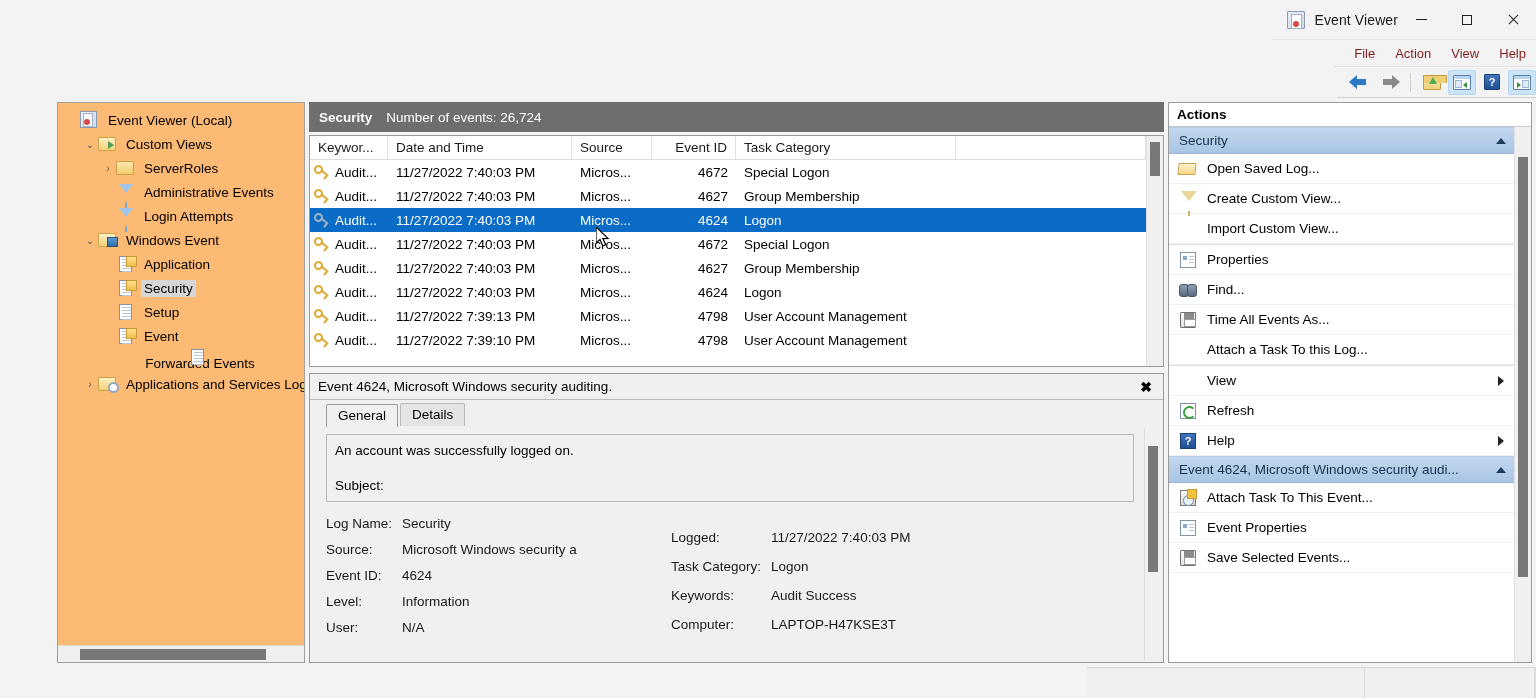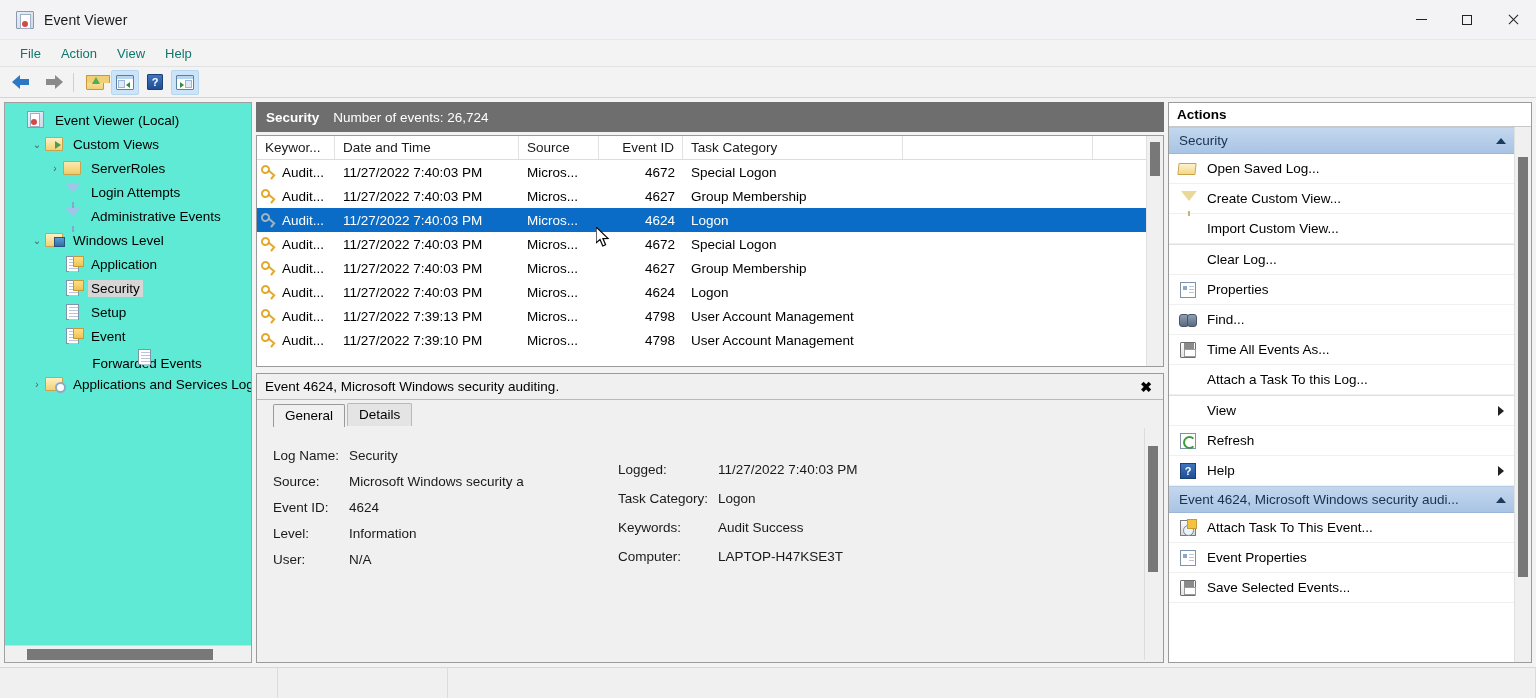--- a/index.html
+++ b/index.html
@@ -9,21 +9,21 @@
     overflow: hidden;
     font-family: "Liberation Sans", sans-serif;
     font-size: 13px;
     color: #000;
     background: #f0f0f0;
   }
   #app {
     width: 1536px; height: 698px;
     position: relative;
     background: #f3f3f3;
-    display: flex; flex-direction: column;
+    display: flex; flex-direction: column; align-items: flex-end;
   }
 
   
   .titlebar {
     height: 40px; min-height: 40px;
     background: #f3f3f6;
     display: flex; align-items: center;
     border-bottom: 1px solid #e8e8ec;
     position: relative;
   }
@@ -62,21 +62,21 @@
 
   
   .menubar {
     height: 27px; min-height: 27px;
     display: flex; align-items: center;
     background: #f3f3f3;
     padding-left: 10px;
     border-bottom: 1px solid #e2e2e2;
   }
   .menuitem {
-    padding: 3px 10px; font-size: 13px; color: #0f766e;
+    padding: 3px 10px; font-size: 13px; color: #7f1d1d;
   }
 
   
   .toolbar {
     height: 31px; min-height: 31px;
     display: flex; align-items: center;
     background: #f3f3f3;
     padding-left: 8px; gap: 2px;
     border-bottom: 1px solid #d4d4d4;
   }
@@ -133,21 +133,21 @@
     display: flex; align-items: center; justify-content: center; border-radius: 1px;
   }
 
   
   .bodyrow { flex: 1; display: flex; min-height: 0; padding: 0 0 0 0; }
 
   
   .treepane {
     width: 248px; min-width: 248px;
     margin: 4px 0 4px 4px;
-    background: #5eead4; border: 1px solid #a0a0a0;
+    background: #fdba74; border: 1px solid #a0a0a0;
     display: flex; flex-direction: column;
     position: relative; overflow: hidden;
   }
   .treescroll { flex: 1; overflow: hidden; padding-top: 5px; }
   .tnode {
     height: 24px; display: flex; align-items: center;
     padding-right: 4px; white-space: nowrap; font-size: 13.5px;
   }
   .tnode .lbl { padding: 1px 3px; }
   .tnode.sel .lbl { background: #d6d6d6; }
@@ -449,35 +449,35 @@
             <div class="ticon">
               <div class="ic-folder plain"></div>
             </div>
             <span class="lbl">ServerRoles</span>
           </div>
           <div class="tnode" style="padding-left: 42px;">
             <div class="chev"></div>
             <div class="ticon">
               <div class="ic-funnel"></div>
             </div>
-            <span class="lbl">Login Attempts</span>
+            <span class="lbl">Administrative Events</span>
           </div>
           <div class="tnode" style="padding-left: 42px;">
             <div class="chev"></div>
             <div class="ticon">
               <div class="ic-funnel"></div>
             </div>
-            <span class="lbl">Administrative Events</span>
+            <span class="lbl">Login Attempts</span>
           </div>
           <div class="tnode" style="padding-left: 24px;">
             <div class="chev">⌄</div>
             <div class="ticon">
               <div class="ic-folder ic-folder-mon"></div>
             </div>
-            <span class="lbl">Windows Level</span>
+            <span class="lbl">Windows Event</span>
           </div>
           <div class="tnode" style="padding-left: 42px;">
             <div class="chev"></div>
             <div class="ticon">
               <div class="ic-log warn"></div>
             </div>
             <span class="lbl">Application</span>
           </div>
           <div class="tnode sel" style="padding-left: 42px;">
             <div class="chev"></div>
@@ -667,20 +667,25 @@
         <div class="detailhead">
           <div>Event 4624, Microsoft Windows security auditing.</div>
           <div class="x">✖</div>
         </div>
         <div class="tabsrow">
           <div class="tab active">General</div>
           <div class="tab">Details</div>
         </div>
         <div class="detailbody">
           <div class="detailcontent">
+            <div class="msgbox">
+              <div>An account was successfully logged on.</div>
+              <div style="height:14px"></div>
+              <div>Subject:</div>
+            </div>
             <div class="propgrid">
               <div class="propcol left" id="props-left">
                   <div class="k">Log Name:</div>
                   <div class="v">Security</div>
                   <div class="k">Source:</div>
                   <div class="v">Microsoft Windows security a</div>
                   <div class="k">Event ID:</div>
                   <div class="v">4624</div>
                   <div class="k">Level:</div>
                   <div class="v">Information</div>
@@ -728,24 +733,20 @@
                 <div class="ai-funnel"></div>
               </div>
               <div class="alabel">Create Custom View...</div>
             </div>
             <div class="aitem">
               <div class="ai"></div>
               <div class="alabel">Import Custom View...</div>
             </div>
             <div class="asep"></div>
             <div class="aitem">
-              <div class="ai"></div>
-              <div class="alabel">Clear Log...</div>
-            </div>
-            <div class="aitem">
               <div class="ai">
                 <div class="ai-props"></div>
               </div>
               <div class="alabel">Properties</div>
             </div>
             <div class="aitem">
               <div class="ai">
                 <div class="ai-find"></div>
               </div>
               <div class="alabel">Find...</div>

